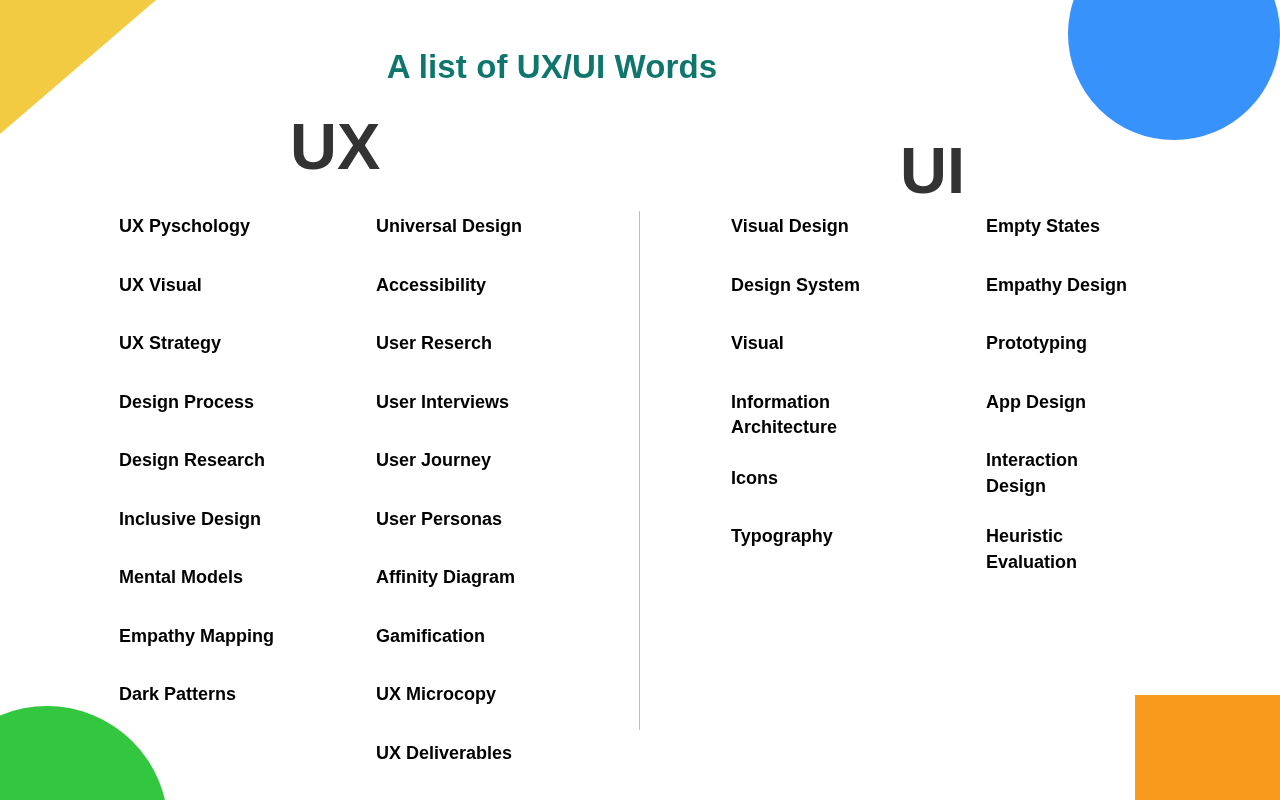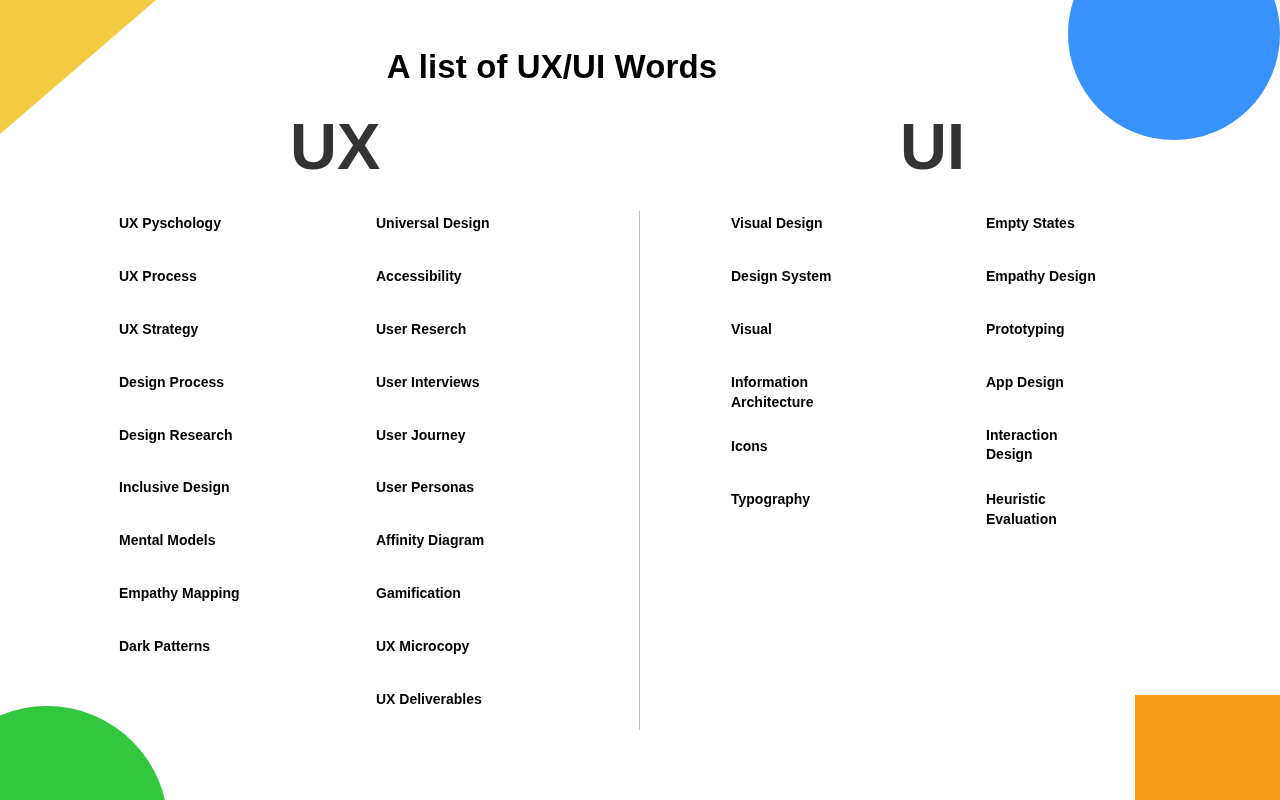--- a/index.html
+++ b/index.html
@@ -55,35 +55,35 @@
 
   
   .page-title {
     position: absolute;
     left: 0;
     top: 48px;
     width: 1104px;
     text-align: center;
     font-size: 33px;
     font-weight: bold;
-    color: #000000;
+    color: #0f766e;
     letter-spacing: 0.1px;
   }
 
   
   .section-heading {
     position: absolute;
     top: 114px;
     font-size: 65px;
     font-weight: bold;
     color: #333333;
     line-height: 1;
   }
   .heading-ux { left: 290px; }
-  .heading-ui { left: 900px; }
+  .heading-ui { left: 900px; margin-top: 24px; }
 
   
   .divider {
     position: absolute;
     left: 639px;
     top: 211px;
     width: 1px;
     height: 519px;
     background: #bdbdbd;
   }
@@ -101,21 +101,21 @@
     position: absolute;
     top: 214px;
     width: 215px;
   }
   .col-1 { left: 119px; }
   .col-2 { left: 376px; }
   .col-3 { left: 731px; }
   .col-4 { left: 986px; }
 
   .word-item {
-    font-size: 14px;
+    font-size: 18px;
     font-weight: bold;
     color: #000000;
     line-height: 1.42;
     margin-bottom: 33px;
     white-space: pre-line;
   }
   .word-item.wrapped { margin-bottom: 25px; }
   .word-item:last-child { margin-bottom: 0; }
 </style>
 </head>
@@ -129,21 +129,21 @@
 <div class="page-title">A list of UX/UI Words</div>
 
 <div class="section-heading heading-ux">UX</div>
 <div class="section-heading heading-ui">UI</div>
 
 <div class="divider"></div>
 
 <div class="columns">
   <div class="word-column col-1">
       <div class="word-item">UX Pyschology</div>
-      <div class="word-item">UX Process</div>
+      <div class="word-item">UX Visual</div>
       <div class="word-item">UX Strategy</div>
       <div class="word-item">Design Process</div>
       <div class="word-item">Design Research</div>
       <div class="word-item">Inclusive Design</div>
       <div class="word-item">Mental Models</div>
       <div class="word-item">Empathy Mapping</div>
       <div class="word-item">Dark Patterns</div>
     </div>
   <div class="word-column col-2">
       <div class="word-item">Universal Design</div>

